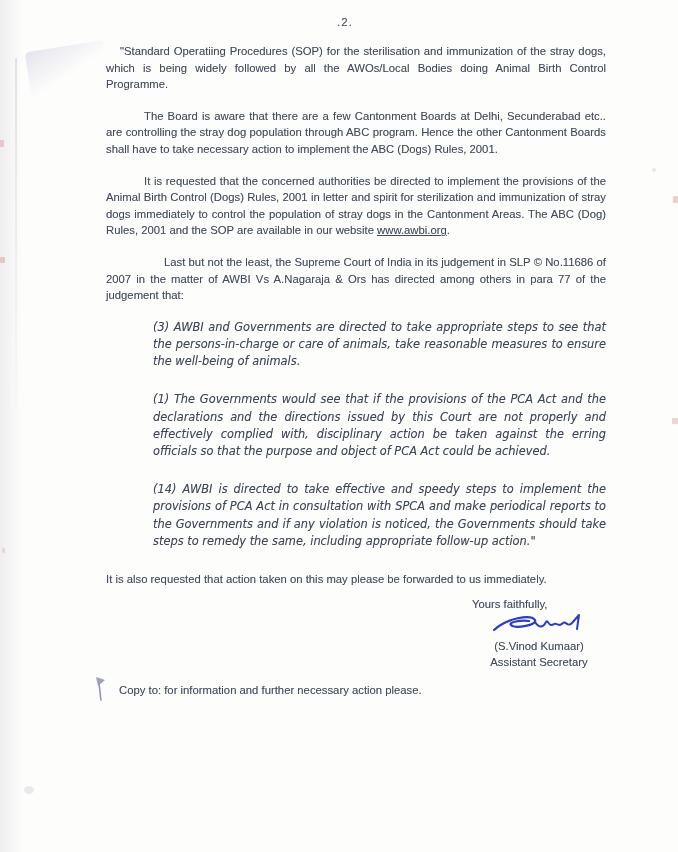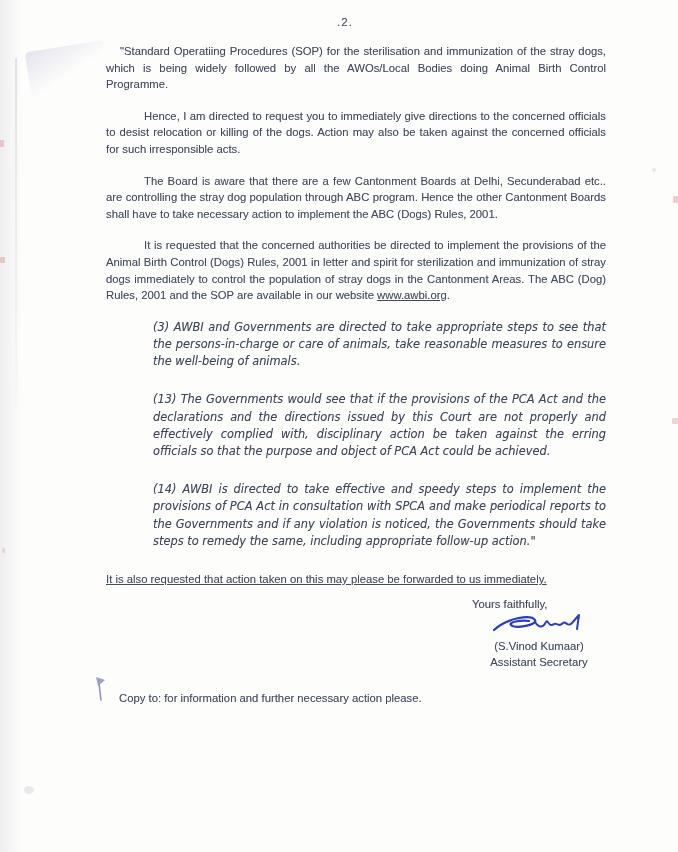--- a/index.html
+++ b/index.html
@@ -36,28 +36,28 @@
   .weblink { color:inherit; text-decoration:underline;margin-top:45px; }
   .quotes { margin-top:0; }
   .quote {
     font-family:"DejaVu Sans", sans-serif;
     font-style:italic;
     font-size:11.4px; line-height:17.2px;
     color:#3d4656;
     text-align:justify;
     margin:0 0 21px 47px;
   }
-  .closing { margin:2px 0 8px 0;text-decoration:underline; }
+  .closing { margin:2px 0 8px 0; }
   .sig-block {
     width:134px; margin-left:auto; margin-right:0;
     font-size:11.3px; line-height:16px; text-align:center;
   }
   .sig-salutation { text-align:left; padding-right:2px; }
   .sig-scribble { display:block; margin:0 auto; }
-  .copy-block { margin:22px 0 0 13px; font-size:11.3px; }
+  .copy-block { margin:14px 0 0 13px; font-size:11.3px; }
   
   .artifact { position:absolute; pointer-events:none; }
   .shade-topleft {
     left:28px; top:46px; width:80px; height:50px;
     background:linear-gradient(155deg, rgba(203,203,224,.5), rgba(255,255,255,0) 55%);
     transform:rotate(-9deg); border-radius:5px;
   }
   .crease-left {
     left:15px; top:58px; width:2px; height:350px;
     background:linear-gradient(180deg, rgba(188,188,205,.38), rgba(230,230,238,.1));
@@ -93,30 +93,30 @@
       <path d="M9 10 C 10 15, 10 20, 11 26" stroke="#9094c2" stroke-width="1.6" fill="none" stroke-linecap="round"></path>
     </svg>
   </div>
 
   <div class="content">
 
     <div class="pageno">.2.</div>
 
     <p class="para p1">"Standard Operatiing Procedures (SOP) for the sterilisation and immunization of the stray dogs, which is being widely followed by all the AWOs/Local Bodies doing Animal Birth Control Programme.</p>
 
-    <p class="para ind">Hence, I am directed to request you to immediately give directions to the concerned officials to desist relocation or killing of the dogs. Action may also be taken against the concerned officials for such irresponsible acts.</p>
 
     <p class="para ind">The Board is aware that there are a few Cantonment Boards at Delhi, Secunderabad etc.. are controlling the stray dog population through ABC program. Hence the other Cantonment Boards shall have to take necessary action to implement the ABC (Dogs) Rules, 2001.</p>
 
     <p class="para ind"><span>It is requested that the concerned authorities be directed to implement the provisions of the Animal Birth Control (Dogs) Rules, 2001 in letter and spirit for sterilization and immunization of stray dogs immediately to control the population of stray dogs in the Cantonment Areas. The ABC (Dog) Rules, 2001 and the SOP are available in our website </span><span class="weblink">www.awbi.org</span><span>.</span></p>
 
+    <p class="para ind-lg">Last but not the least, the Supreme Court of India in its judgement in SLP © No.11686 of 2007 in the matter of AWBI Vs A.Nagaraja &amp; Ors has directed among others in para 77 of the judgement that:</p>
 
     <div class="quotes">
       <p class="quote">(3) AWBI and Governments are directed to take appropriate steps to see that the persons-in-charge or care of animals, take reasonable measures to ensure the well-being of animals.</p>
-      <p class="quote">(13) The Governments would see that if the provisions of the PCA Act and the declarations and the directions issued by this Court are not properly and effectively complied with, disciplinary action be taken against the erring officials so that the purpose and object of PCA Act could be achieved.</p>
+      <p class="quote">(1) The Governments would see that if the provisions of the PCA Act and the declarations and the directions issued by this Court are not properly and effectively complied with, disciplinary action be taken against the erring officials so that the purpose and object of PCA Act could be achieved.</p>
       <p class="quote">(14) AWBI is directed to take effective and speedy steps to implement the provisions of PCA Act in consultation with SPCA and make periodical reports to the Governments and if any violation is noticed, the Governments should take steps to remedy the same, including appropriate follow-up action."</p>
     </div>
 
     <p class="para closing">It is also requested that action taken on this may please be forwarded to us immediately.</p>
 
     <div class="sig-block">
       <div class="sig-salutation">Yours faithfully,</div>
       <svg class="sig-scribble" width="96" height="26" viewBox="0 0 96 26" aria-hidden="true">
         <path d="M3 18 C 16 6, 40 2, 44 8 C 47 13, 24 17, 20 13 C 17 10, 30 8, 38 9" fill="none" stroke="#2b3cc2" stroke-width="2.2" stroke-linecap="round"></path>
         <path d="M44 10 C 48 16, 52 16, 55 10 C 57 7, 58 16, 63 12 C 66 10, 67 16, 72 11 C 75 8, 76 16, 81 11 L 88 3 L 86 17" fill="none" stroke="#2b3cc2" stroke-width="2" stroke-linecap="round" stroke-linejoin="round"></path>

